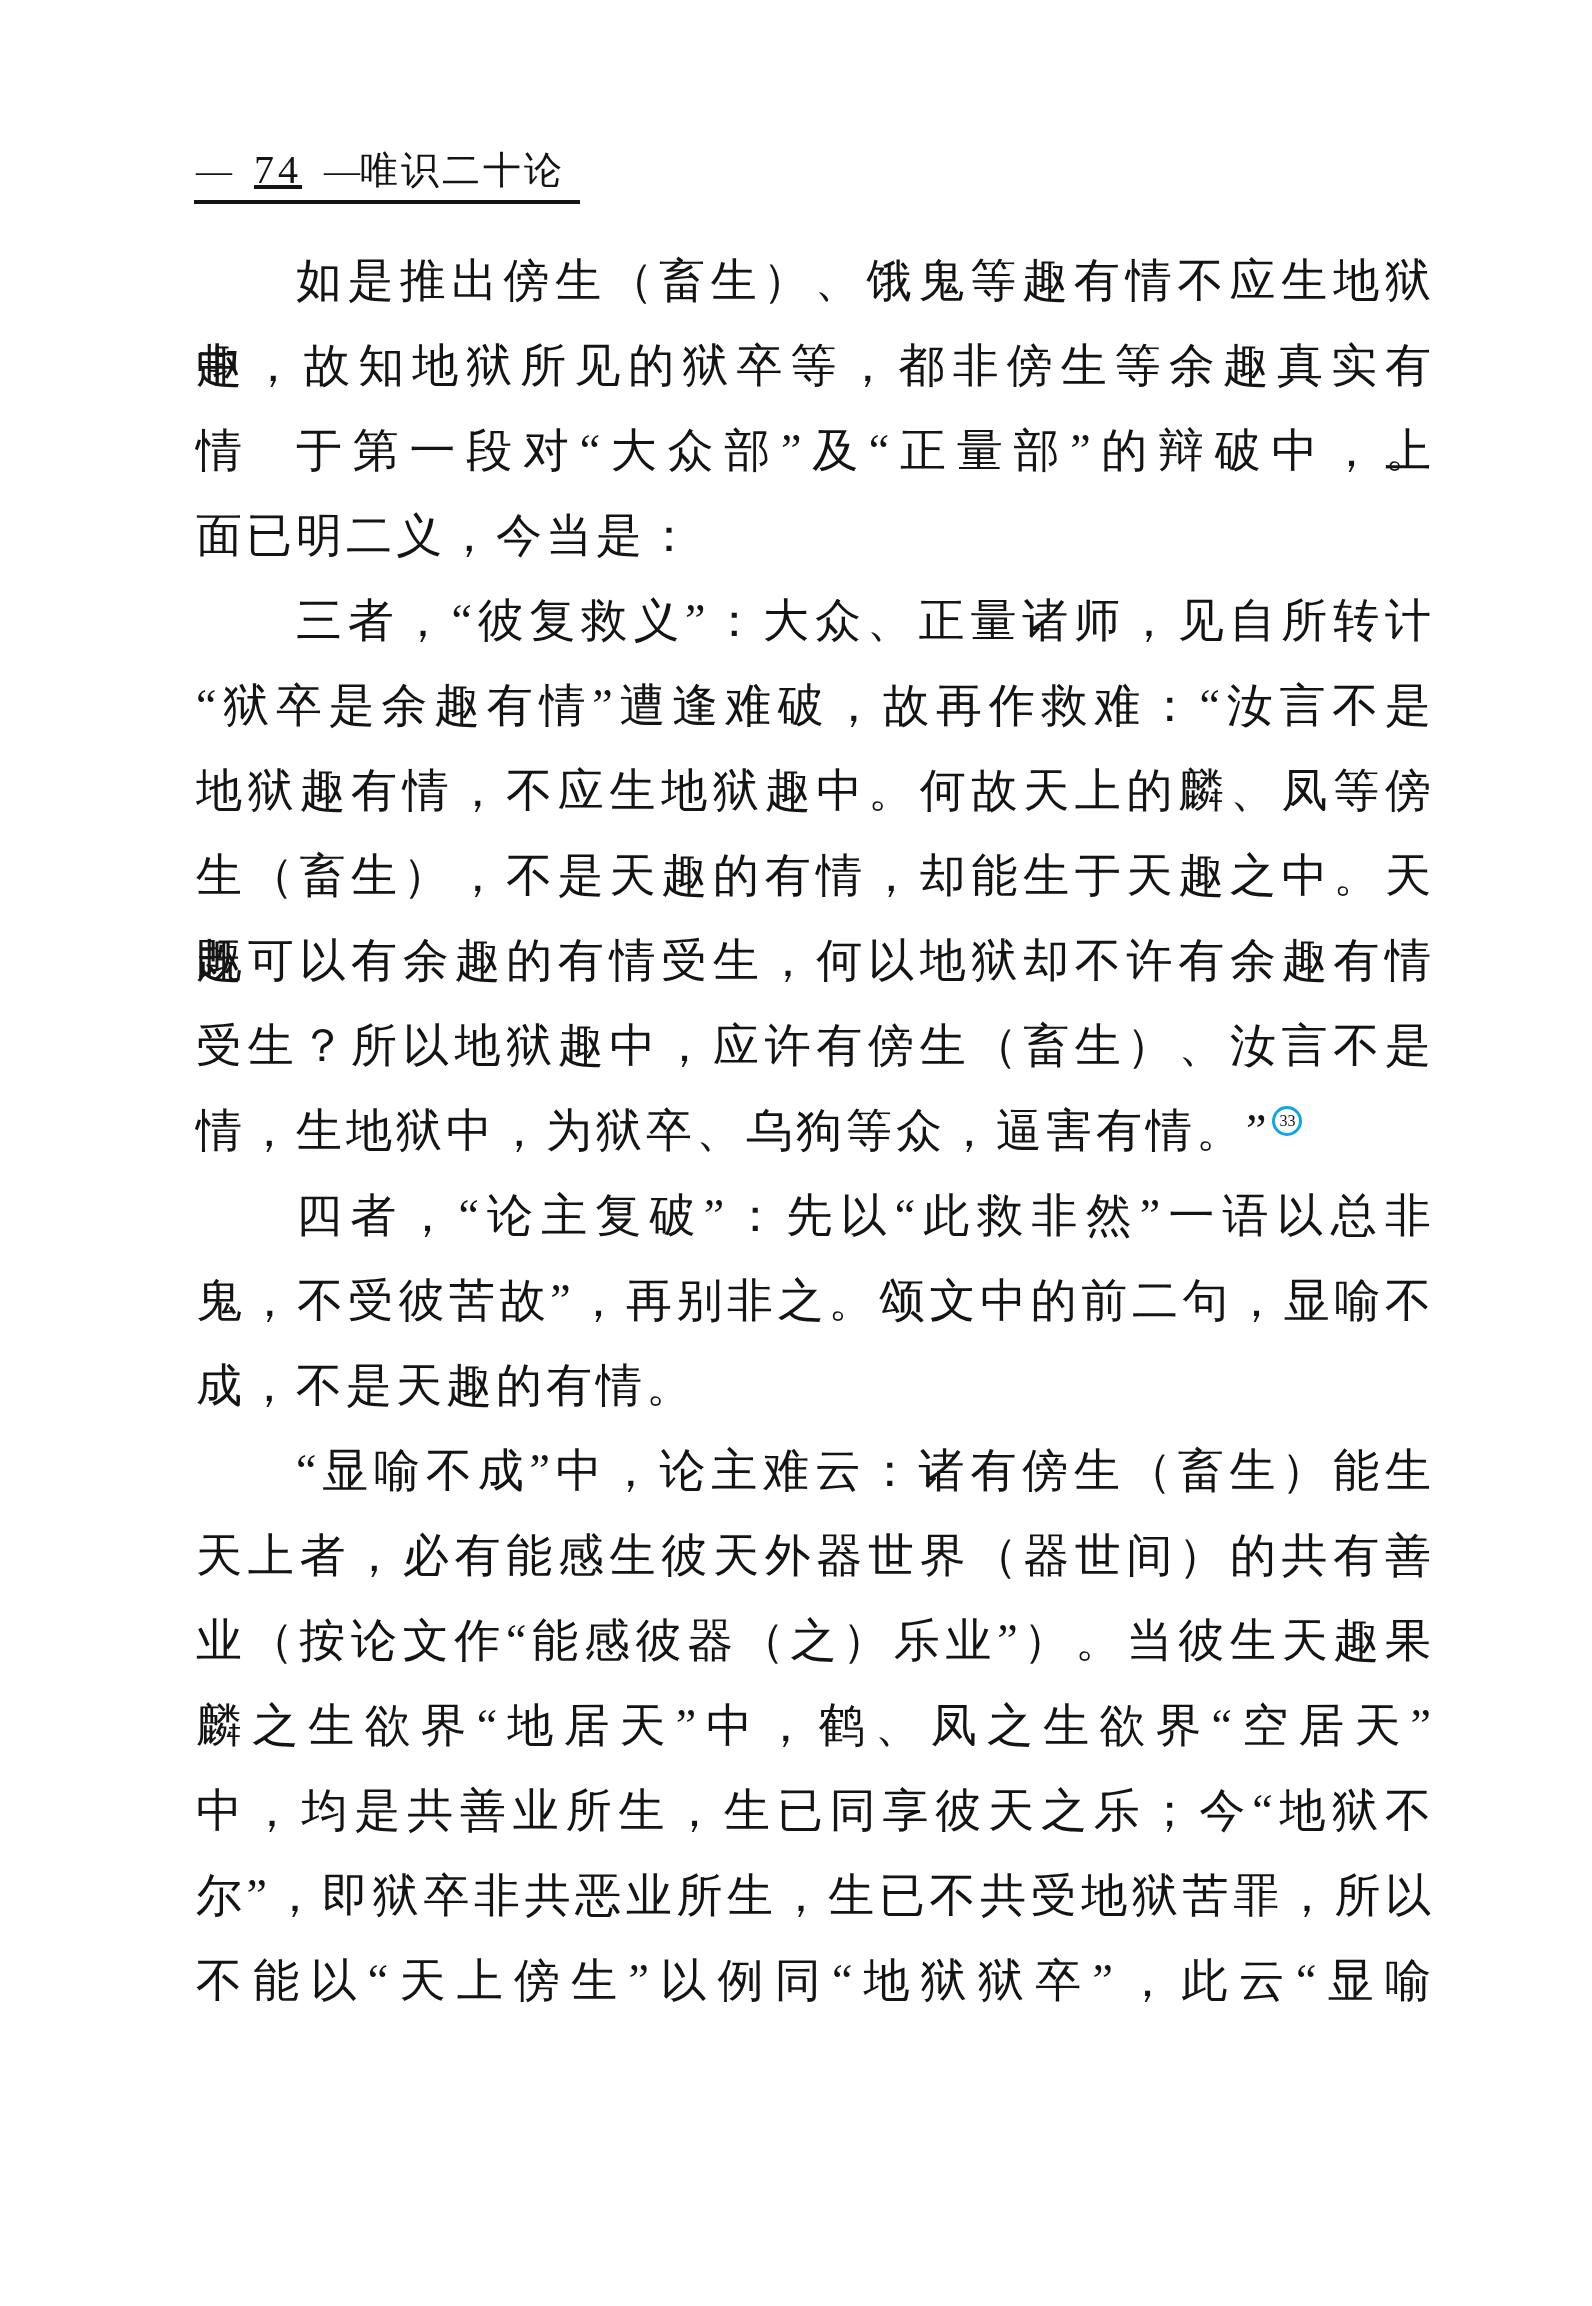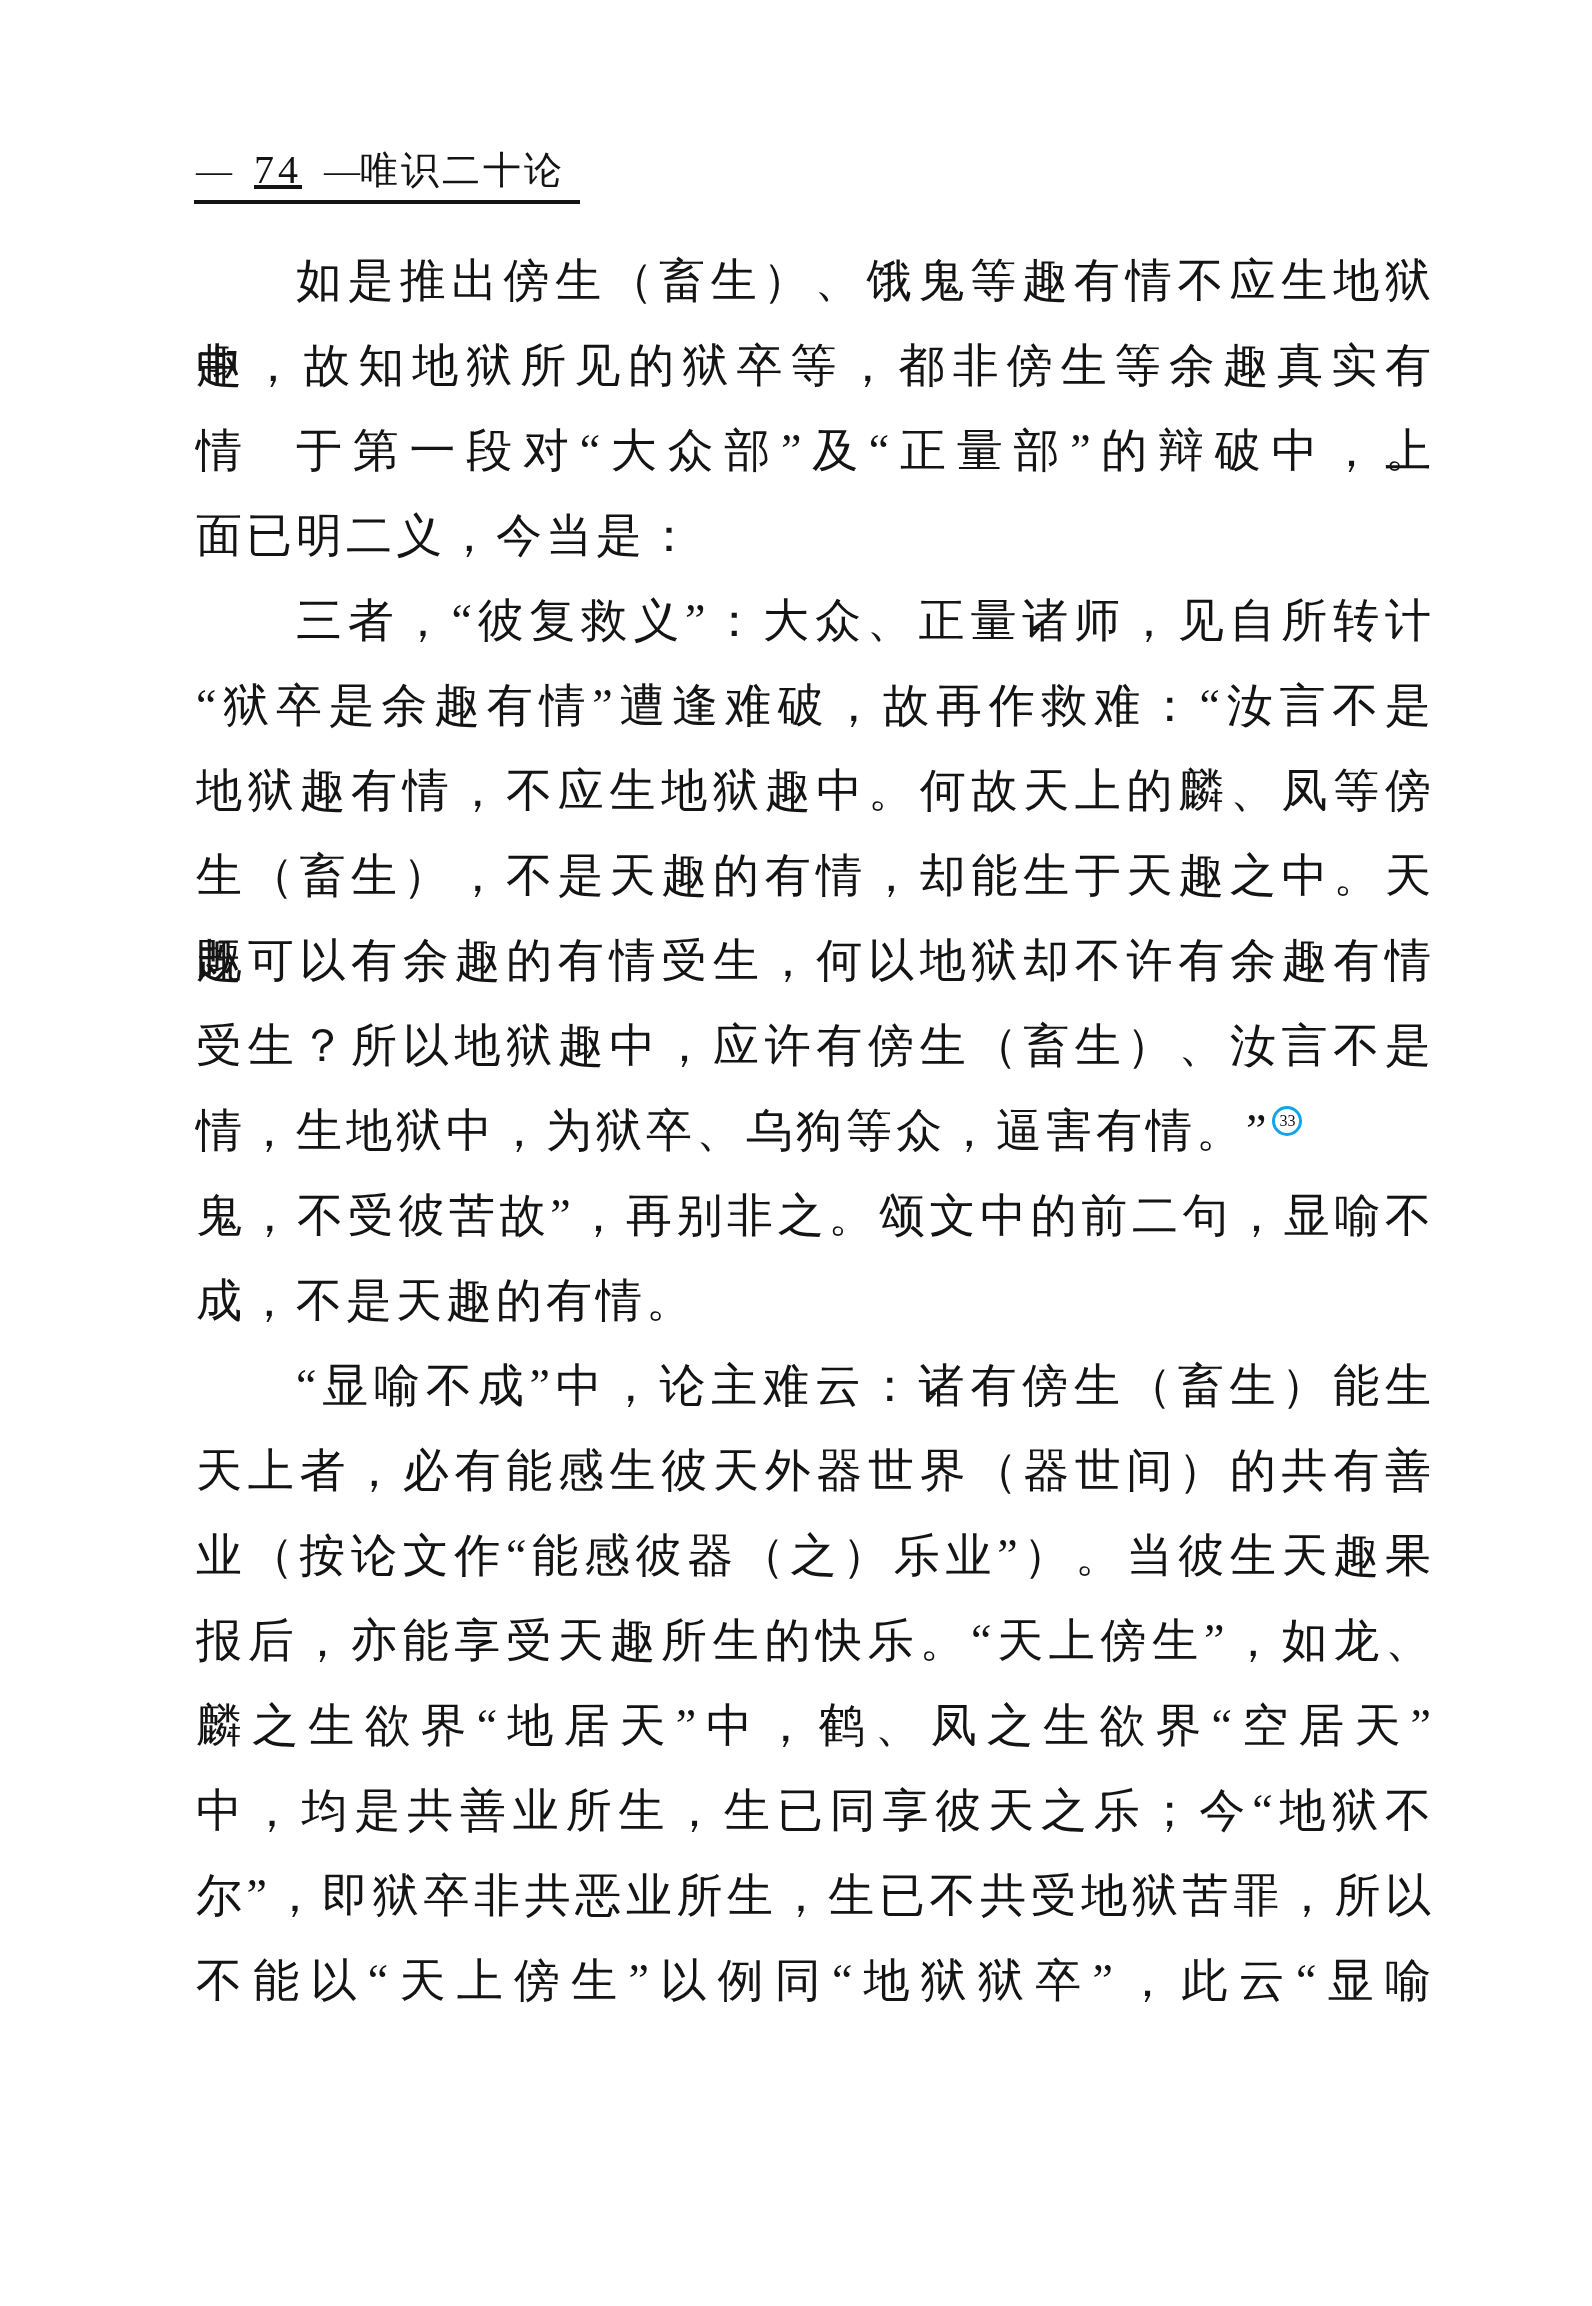--- a/index.html
+++ b/index.html
@@ -106,26 +106,26 @@
     <div class="ln">中，故知地狱所见的狱卒等，都非傍生等余趣真实有情。</div>
     <div class="ln indent">于第一段对“大众部”及“正量部”的辩破中，上</div>
     <div class="ln short">面已明二义，今当是：</div>
     <div class="ln indent">三者，“彼复救义”：大众、正量诸师，见自所转计</div>
     <div class="ln">“狱卒是余趣有情”遭逢难破，故再作救难：“汝言不是</div>
     <div class="ln">地狱趣有情，不应生地狱趣中。何故天上的麟、凤等傍</div>
     <div class="ln">生（畜生），不是天趣的有情，却能生于天趣之中。天趣</div>
     <div class="ln">既可以有余趣的有情受生，何以地狱却不许有余趣有情</div>
     <div class="ln">受生？所以地狱趣中，应许有傍生（畜生）、汝言不是</div>
     <div class="ln short"><span>情，生地狱中，为狱卒、乌狗等众，逼害有情。”</span><span class="fn">33</span></div>
+    <div class="ln indent">四者，“论主复破”：先以“此救非然”一语以总非</div>
     <div class="ln">鬼，不受彼苦故”，再别非之。颂文中的前二句，显喻不</div>
     <div class="ln short">成，不是天趣的有情。</div>
     <div class="ln indent">“显喻不成”中，论主难云：诸有傍生（畜生）能生</div>
     <div class="ln">天上者，必有能感生彼天外器世界（器世间）的共有善</div>
     <div class="ln">业（按论文作“能感彼器（之）乐业”）。当彼生天趣果</div>
-    <div class="ln">报后，亦能享受天趣所生的快乐。“天上傍生”，如龙、</div>
     <div class="ln">麟之生欲界“地居天”中，鹤、凤之生欲界“空居天”</div>
     <div class="ln">中，均是共善业所生，生已同享彼天之乐；今“地狱不</div>
     <div class="ln">尔”，即狱卒非共恶业所生，生已不共受地狱苦罪，所以</div>
     <div class="ln">不能以“天上傍生”以例同“地狱狱卒”，此云“显喻</div>
   </div>
 
 </div>
 
 
 </body></html>

